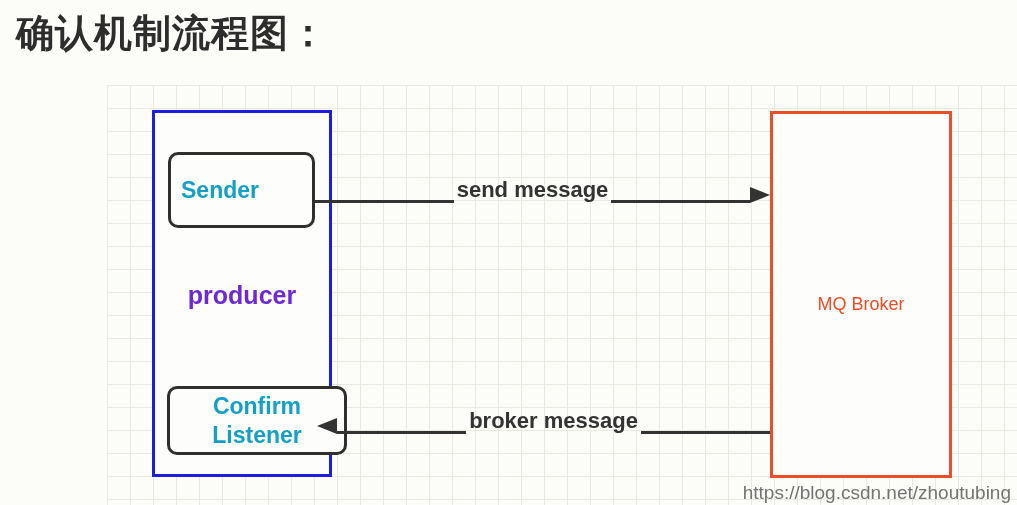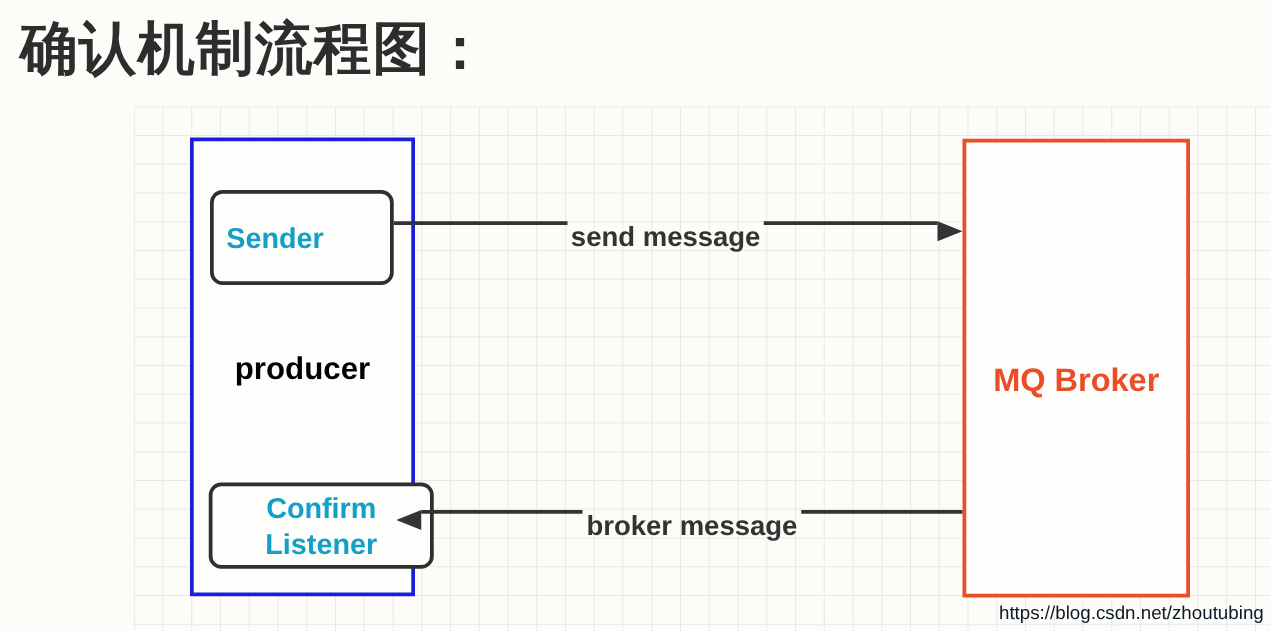--- a/index.html
+++ b/index.html
@@ -16,21 +16,21 @@
     position: absolute;
     left: 107px; top: 85px; right: 0; bottom: 0;
     background-image:
       linear-gradient(to right, #e9e9e4 1px, transparent 1px),
       linear-gradient(to bottom, #e9e9e4 1px, transparent 1px);
     background-size: 23px 23px;
   }
   .page-title {
     position: absolute;
     left: 16px; top: 8px;
-    font-size: 46px;
+    font-size: 38px;
     font-weight: bold;
     color: #2d2d2d;
     letter-spacing: 1px;
     white-space: nowrap;
   }
   .producer-box {
     position: absolute;
     left: 152px; top: 110px;
     width: 180px; height: 367px;
     border: 3px solid #1d1de0;
@@ -59,45 +59,45 @@
     font-weight: bold;
     font-size: 23px;
     line-height: 1.25;
     padding: 0 10px;
   }
   .producer-label {
     position: absolute;
     left: 152px; top: 281px;
     width: 180px;
     text-align: center;
-    color: #000000;
+    color: #6d28d9;
     font-weight: bold;
     font-size: 25px;
   }
   .broker-box {
     position: absolute;
     left: 770px; top: 111px;
     width: 182px; height: 367px;
     border: 3px solid #ea4e26;
     background: #fdfdfb;
     display: flex;
     align-items: center;
     justify-content: center;
   }
   .broker-label {
     color: #ea4e26;
-    font-weight: bold;
-    font-size: 26px;
+    font-weight: normal;
+    font-size: 18px;
     margin-top: 20px;
   }
   .arrow-row {
     position: absolute;
     height: 26px;
     display: flex;
-    align-items: flex-start;
+    align-items: flex-end;
   }
   .arrow-send { left: 315px; top: 177px; width: 455px; }
   .arrow-confirm { left: 317px; top: 408px; width: 453px; }
   .arrow-line {
     flex: 1;
     height: 3px;
     background: #333333;
   }
   .arrow-label {
     color: #333333;
@@ -114,22 +114,22 @@
   }
   .arrow-head-left {
     width: 0; height: 0;
     border-top: 8px solid transparent;
     border-bottom: 8px solid transparent;
     border-right: 20px solid #333333;
   }
   .watermark {
     position: absolute;
     right: 6px; top: 482px;
-    color: #0f172a;
-    font-size: 15px;
+    color: #737373;
+    font-size: 19px;
     white-space: nowrap;
   }
 </style>
 </head>
 <body>
 
 <div class="stage">
 
   <div class="grid"></div>
 

